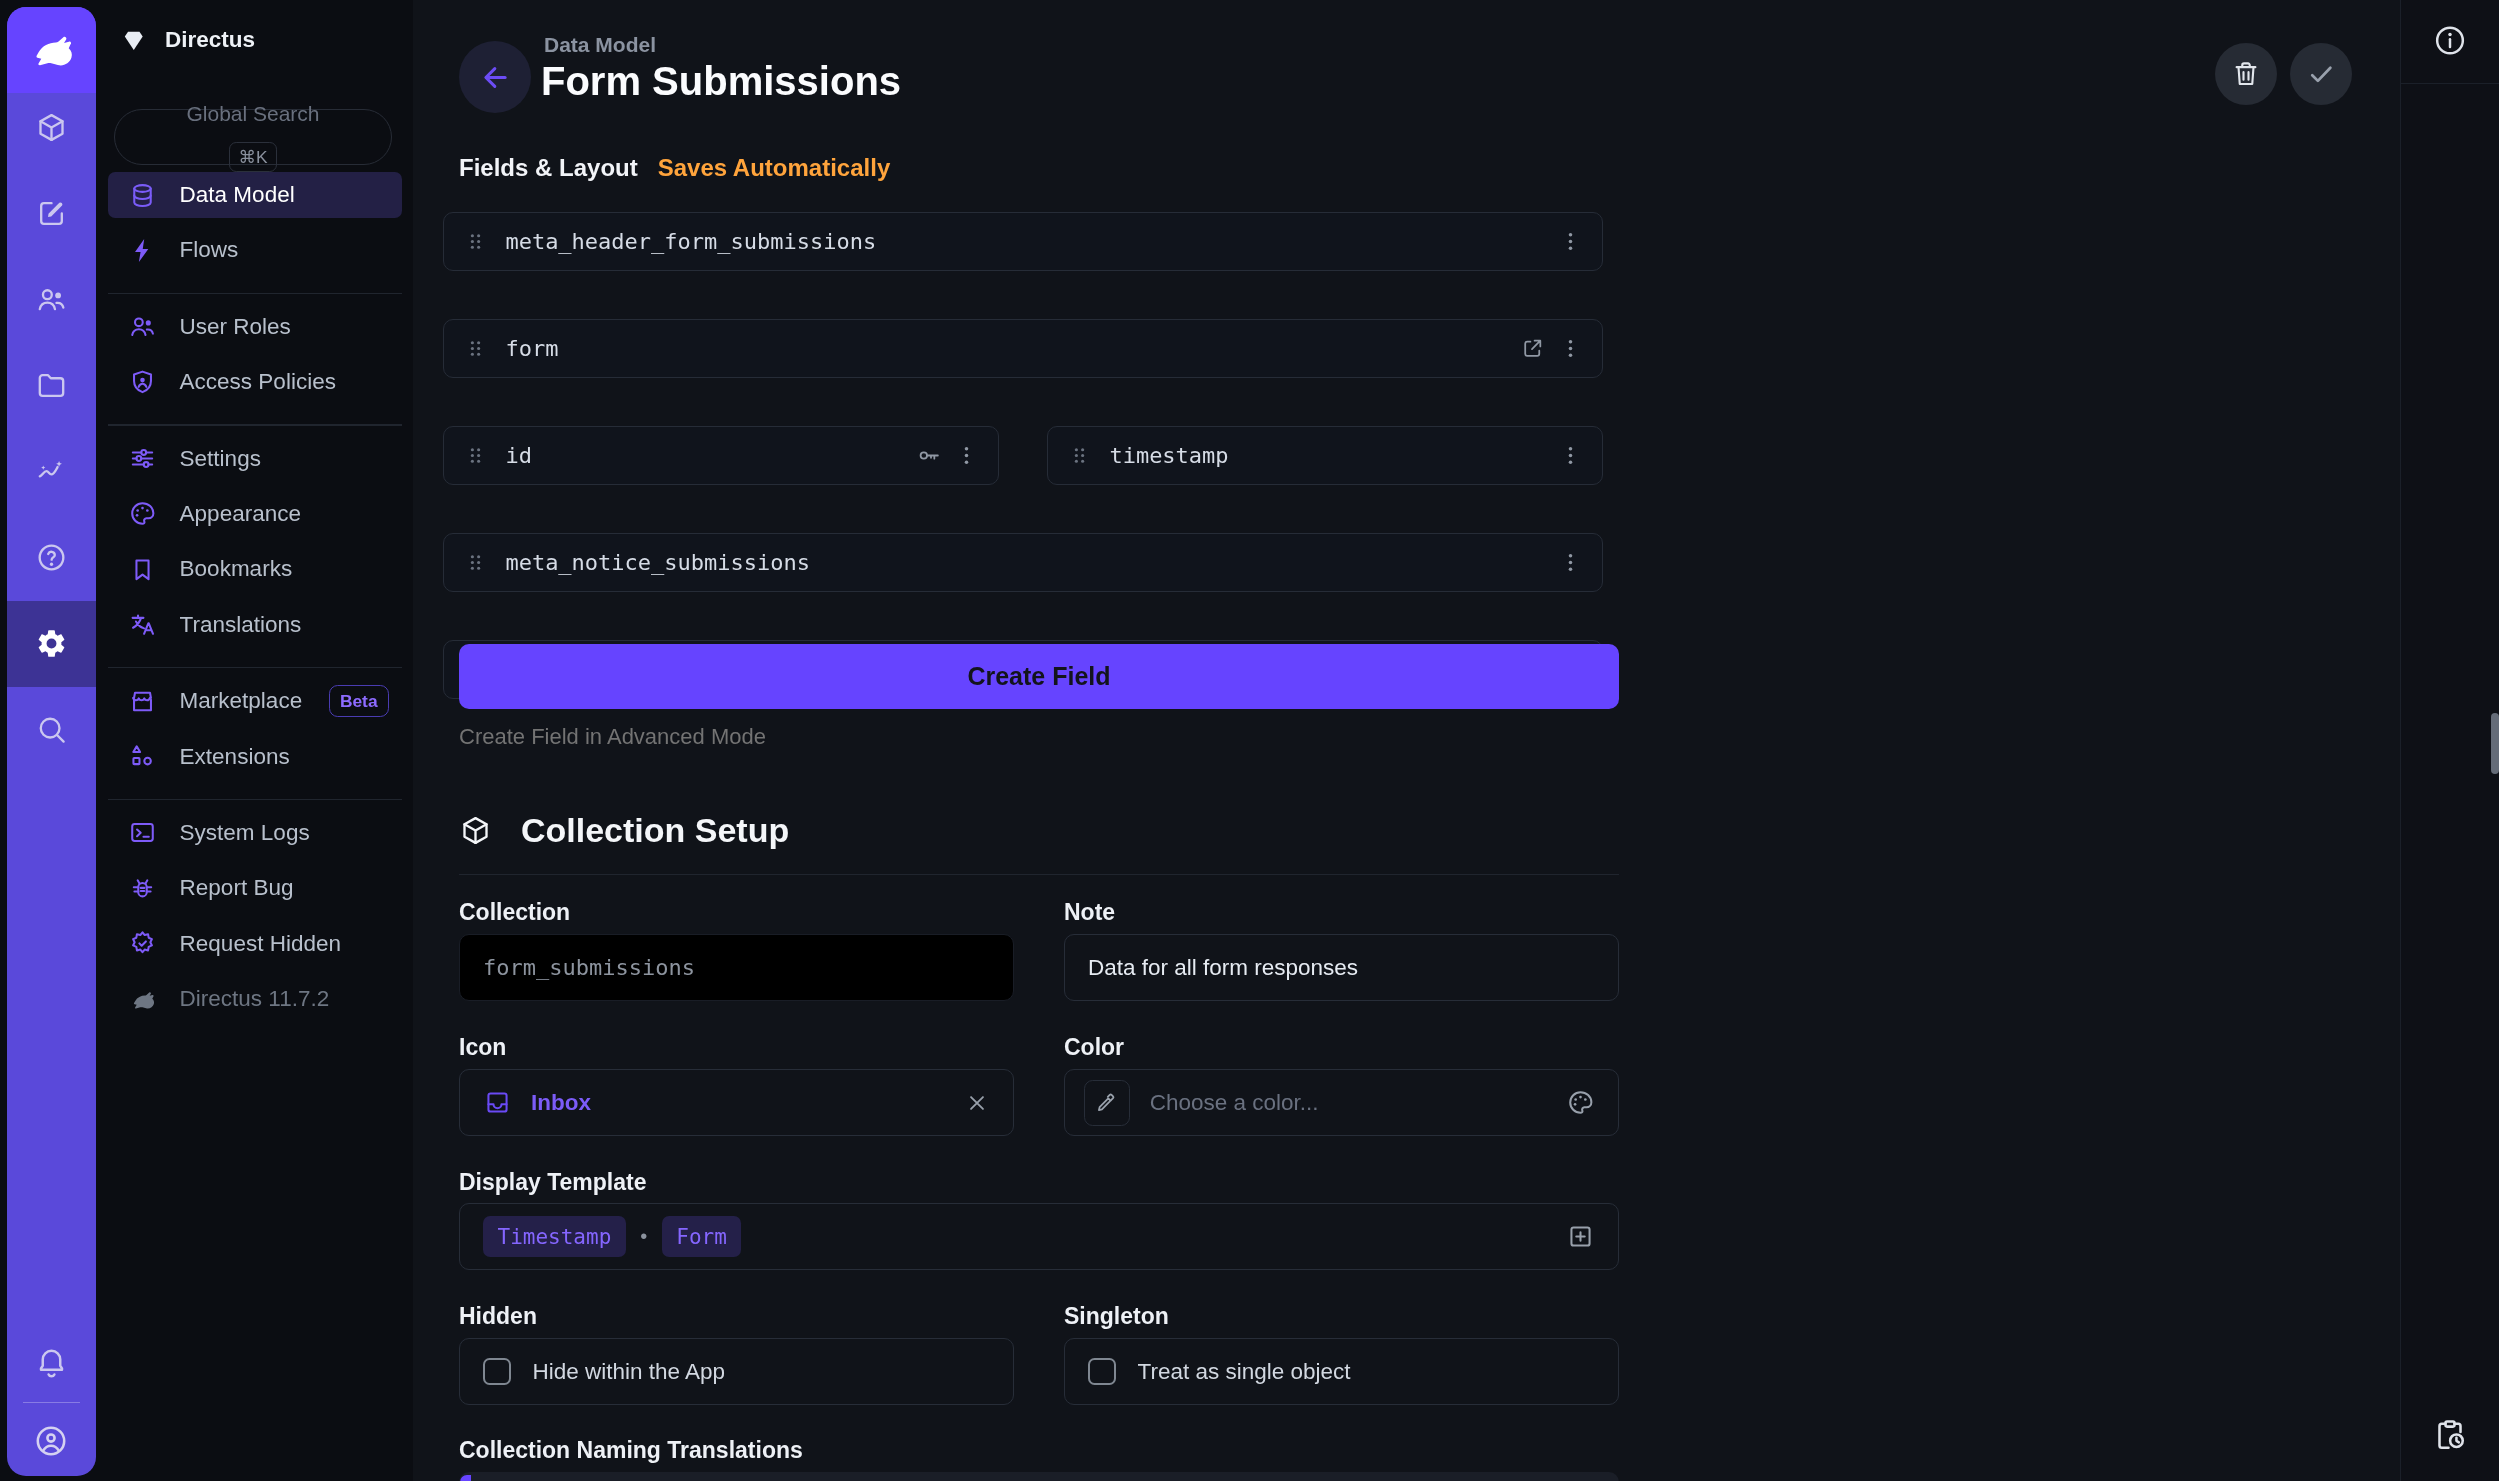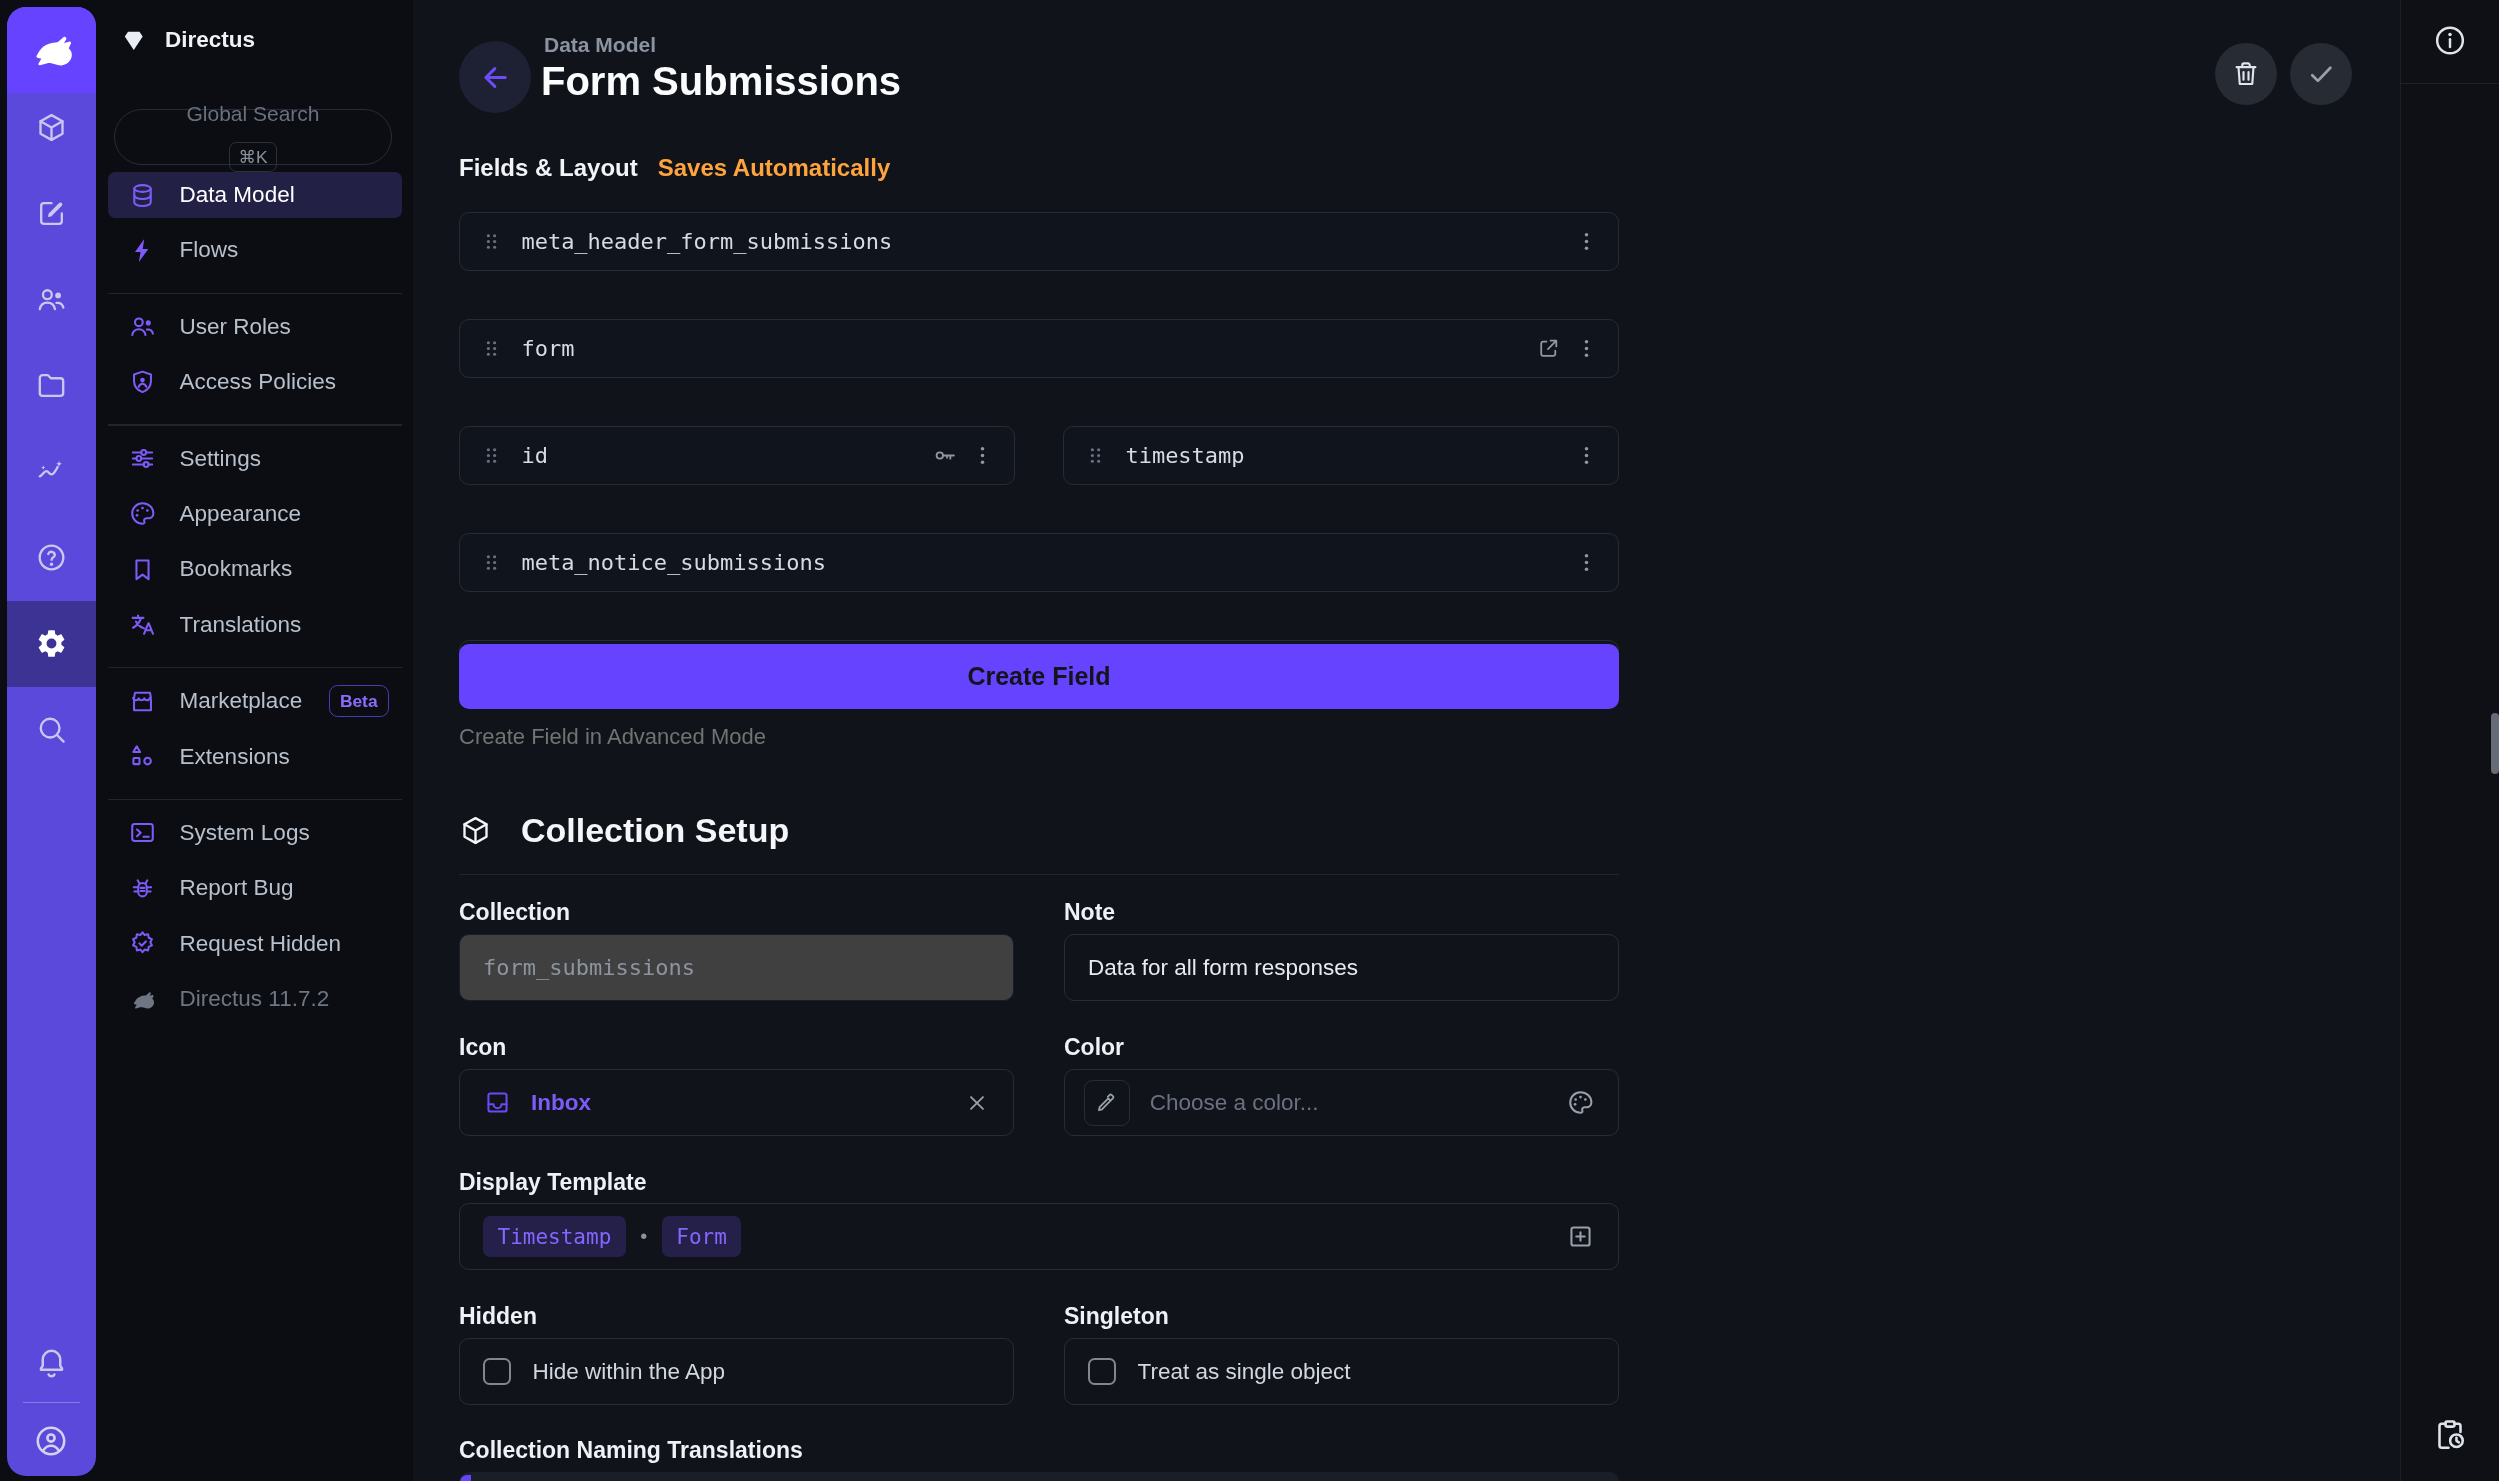--- a/index.html
+++ b/index.html
@@ -78,21 +78,21 @@
     justify-content:center; cursor:pointer; }
   #delete-btn { left:1802px; color:#e2e6ec; }
   #save-btn { left:1877px; color:#99a1ad; }
   .action-btn .icon { width:30px; height:30px; }
 
   .fields-head { position:absolute; left:46px; top:154px; display:flex; gap:20px;
     align-items:baseline; }
   .fields-title { font-size:24px; font-weight:700; color:#f2f4f8; }
   .autosave { font-size:24px; font-weight:600; color:#ffa43c; }
 
-  .fields-grid { position:absolute; left:46px; top:212px; width:1160px;
+  .fields-grid { position:absolute; left:30px; top:212px; width:1160px;
     display:grid; grid-template-columns:1fr 1fr; column-gap:29px; row-gap:22px;gap:48px; }
   .field-row { height:59px; background:#10141c; border:1.4px solid #262c37;
     border-radius:10px; display:flex; align-items:center; padding:0 19px;
     cursor:grab; }
   .field-row.full { grid-column:1/-1; }
   .drag { width:25px; height:25px; color:#6b7380; }
   .field-label { font-family:"DejaVu Sans Mono", monospace; font-size:22px;
     color:#d6dce6; margin-left:17.4px; }
   .row-icons { margin-left:auto; display:flex; align-items:center; gap:13px;
     color:#9098a4; }
@@ -109,21 +109,21 @@
     align-items:center; gap:29px; color:#f4f6f9; }
   .section-head .icon { width:33px; height:33px; }
   .section-title { font-size:34px; font-weight:700; }
   .section-divider { position:absolute; left:46px; top:874px; width:1160px;
     height:1.4px; background:#20252e; }
 
   .form-label { position:absolute; font-size:23px; font-weight:600; color:#eef1f6; }
   .input { position:absolute; height:67px; border:1.4px solid #272d38;
     border-radius:10px; display:flex; align-items:center; padding:0 23px;
     font-size:22.5px; color:#e6ebf2; background:transparent; cursor:text; }
-  .input.disabled { background:#404040; border-color:#191d26;
+  .input.disabled { background:#000000; border-color:#191d26;
     font-family:"DejaVu Sans Mono", monospace; font-size:22px; color:#8d949f;
     cursor:default; }
   #lbl-collection { left:46px;  top:899px; } #inp-collection { left:46px;  top:934px; width:555px; }
   #lbl-note       { left:651px; top:899px; } #inp-note       { left:651px; top:934px; width:555px; }
   #lbl-icon       { left:46px;  top:1034px; } #inp-icon       { left:46px;  top:1069px; width:555px; }
   #lbl-color      { left:651px; top:1034px; } #inp-color      { left:651px; top:1069px; width:555px; }
   #lbl-display    { left:46px;  top:1169px; } #inp-display    { left:46px;  top:1203px; width:1160px; }
   #lbl-hidden     { left:46px;  top:1303px; } #inp-hidden     { left:46px;  top:1338px; width:555px; }
   #lbl-singleton  { left:651px; top:1303px; } #inp-singleton  { left:651px; top:1338px; width:555px; }
   #lbl-naming     { left:46px;  top:1437px; }

